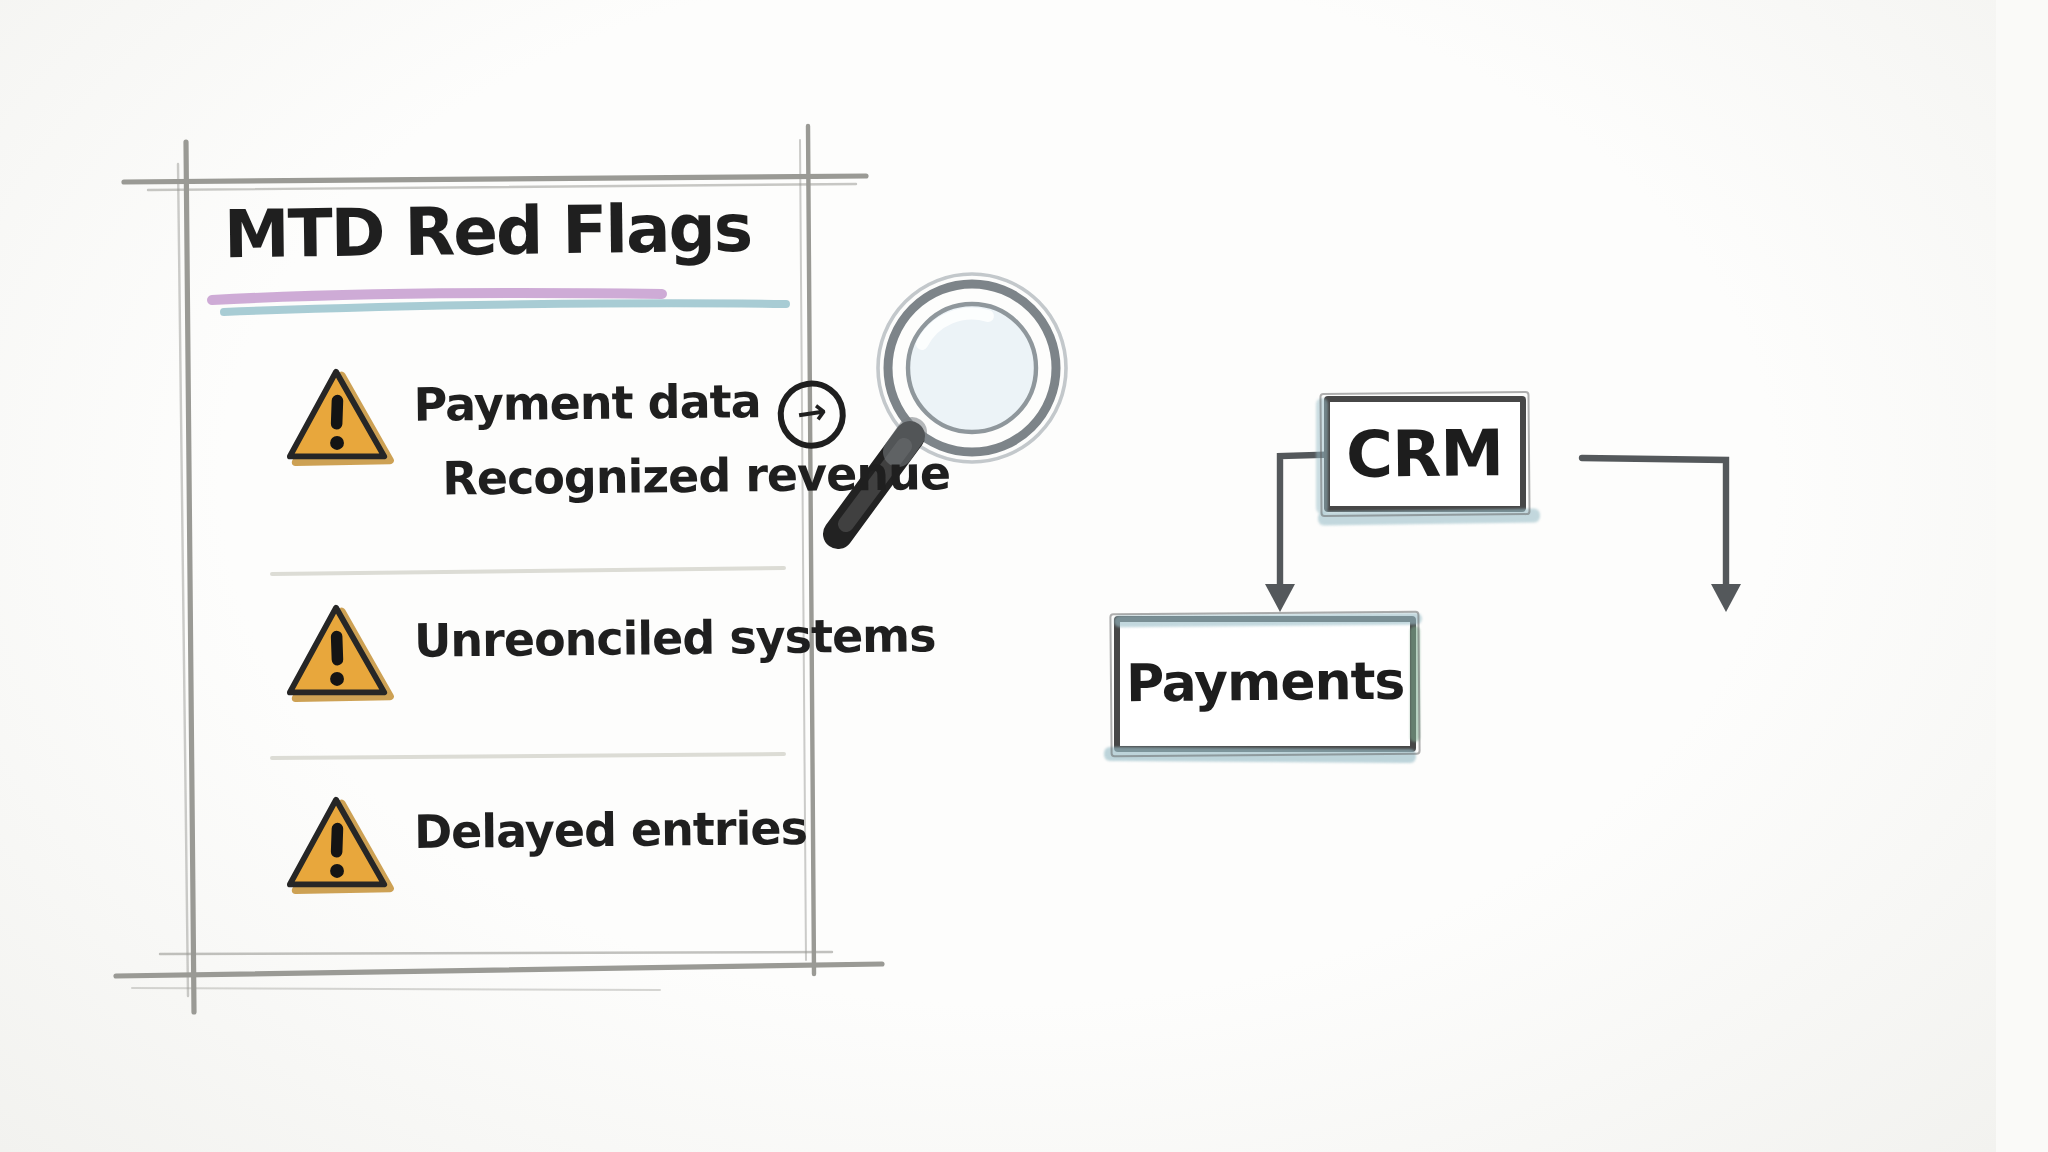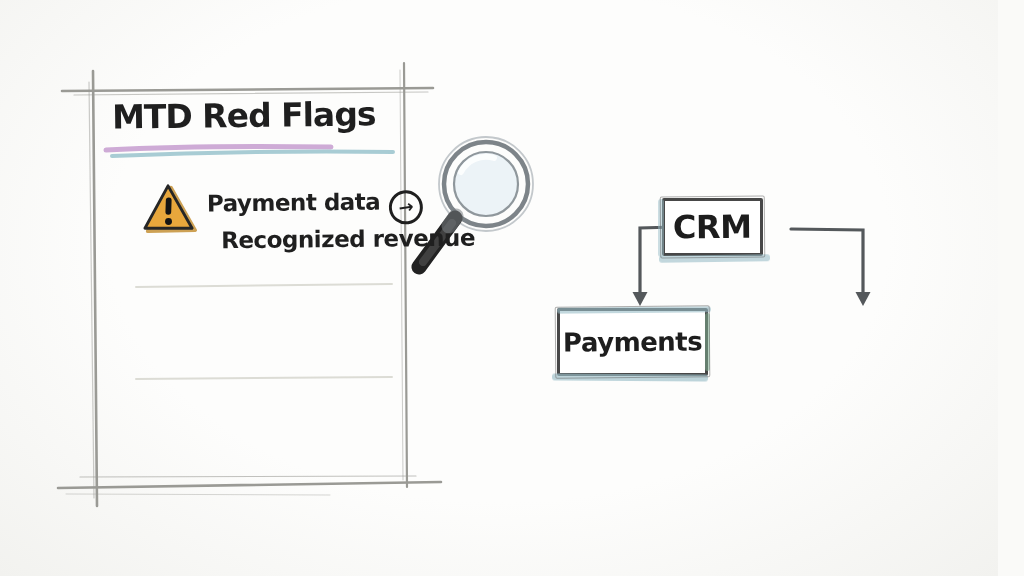--- a/index.html
+++ b/index.html
@@ -127,21 +127,43 @@
       <circle cx="28.5" cy="41" r="3.6" fill="#141414"></circle>
     </svg>
     <div class="item-text">
       <div class="line1"><span>Payment data</span><span class="circ-arrow">
             <span>→</span>
           </span></div>
       <div class="line2">Recognized revenue</div>
     </div>
   </div>
 
+  <div class="item" style="top:300px">
+    <svg class="warn" viewBox="0 0 58 54">
+      <path d="M31,6 L56,50 L7,51 Z" fill="none" stroke="var(--warning-gold)" stroke-width="4" stroke-linejoin="round" opacity="0.85"></path>
+      <path d="M28,4 L53,48 L4,48 Z" fill="var(--warning-fill)" stroke="#262626" stroke-width="3" stroke-linejoin="round"></path>
+      <rect x="25.5" y="16" width="6" height="18" rx="3" fill="#141414" transform="rotate(-2 28 25)"></rect>
+      <circle cx="28.5" cy="41" r="3.6" fill="#141414"></circle>
+    </svg>
+    <div class="item-text">
+      <div class="line1">Unreonciled systems</div>
+    </div>
+  </div>
 
+  <div class="item" style="top:396px">
+    <svg class="warn" viewBox="0 0 58 54">
+      <path d="M31,6 L56,50 L7,51 Z" fill="none" stroke="var(--warning-gold)" stroke-width="4" stroke-linejoin="round" opacity="0.85"></path>
+      <path d="M28,4 L53,48 L4,48 Z" fill="var(--warning-fill)" stroke="#262626" stroke-width="3" stroke-linejoin="round"></path>
+      <rect x="25.5" y="16" width="6" height="18" rx="3" fill="#141414" transform="rotate(2 28 25)"></rect>
+      <circle cx="28.5" cy="41" r="3.6" fill="#141414"></circle>
+    </svg>
+    <div class="item-text">
+      <div class="line1">Delayed entries</div>
+    </div>
+  </div>
 
   <div class="flow-box" id="box-crm">
     <span class="accent bottom"></span>
     <span class="accent left"></span>
     <span class="label">CRM</span>
   </div>
 
   <div class="flow-box" id="box-payments">
     <span class="accent top"></span>
     <span class="accent bottom"></span>

